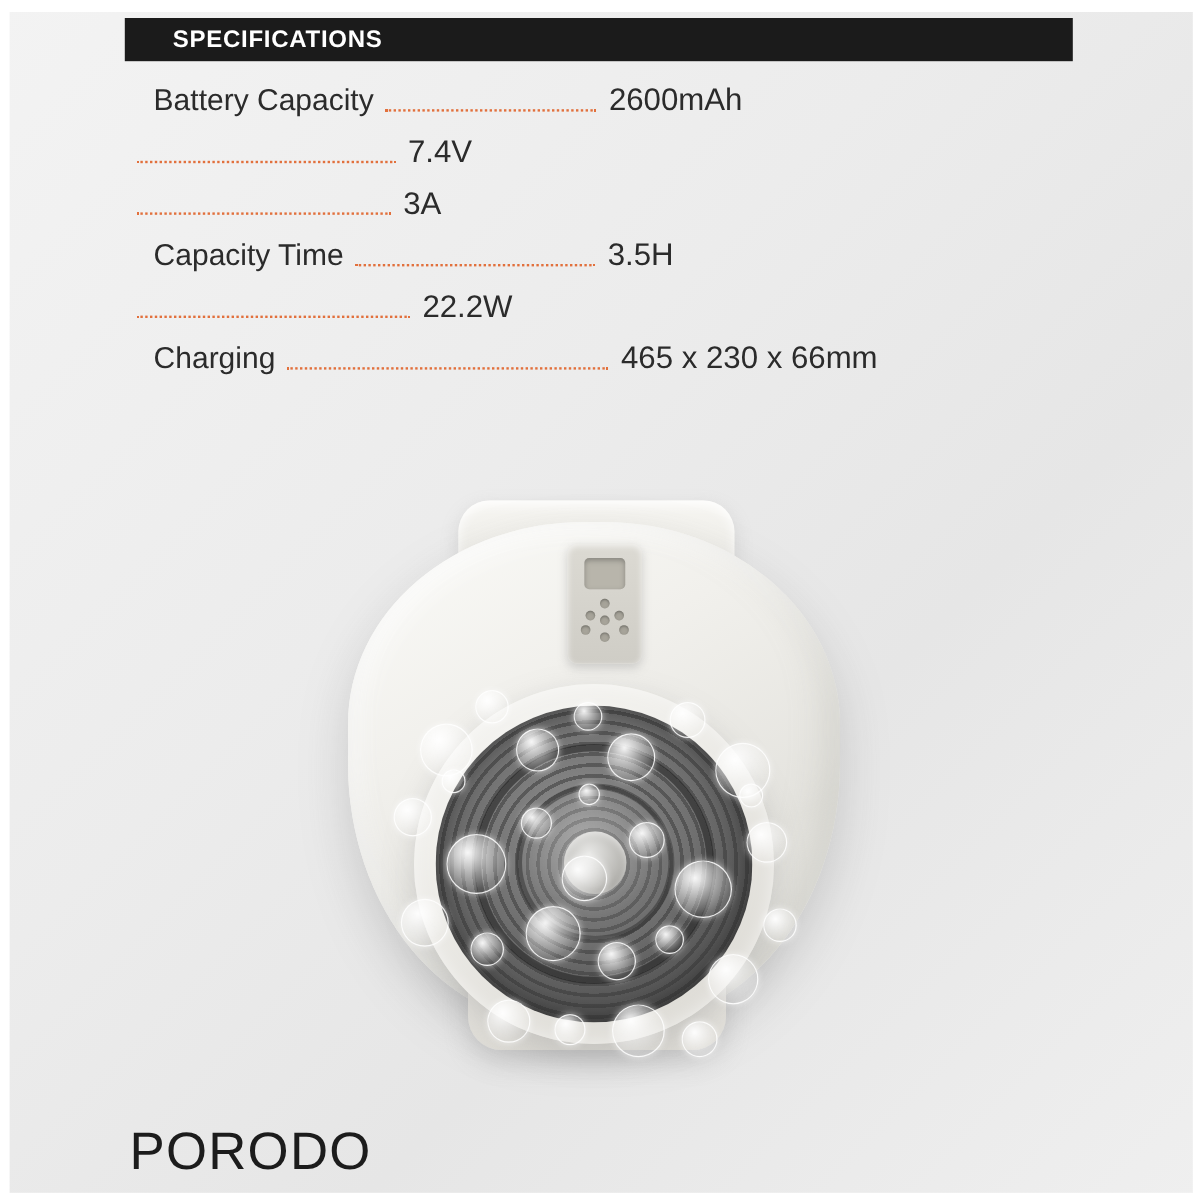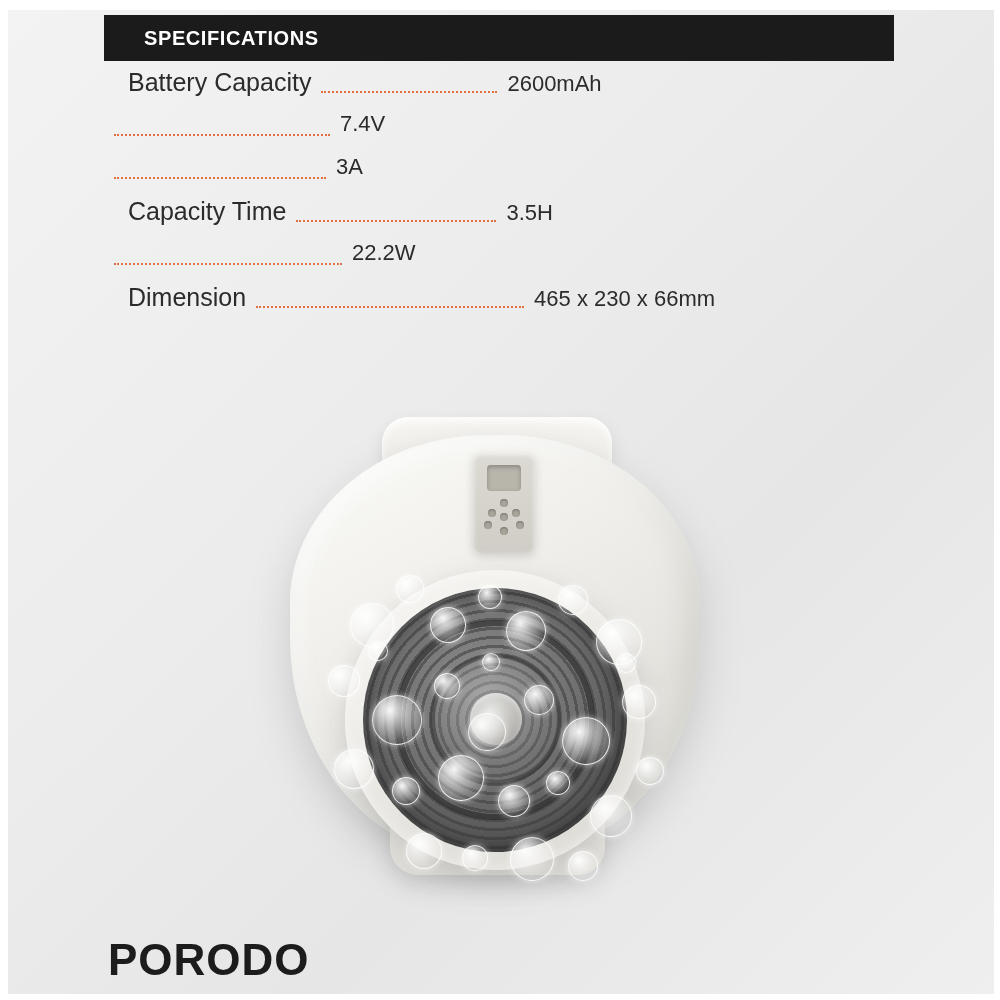--- a/index.html
+++ b/index.html
@@ -44,21 +44,21 @@
     width: 1000px; height: 6px;
     background: #ffffff;
   }
 
   
   .spec-header {
     position: absolute;
     left: 104px;
     top: 15px;
     width: 790px;
-    height: 46px;
+    height: 36px;
     background: #1b1b1b;
     display: flex;
     align-items: center;
   }
   .spec-header-title {
     color: #ffffff;
     font-size: 20px;
     font-weight: bold;
     letter-spacing: 0.6px;
     padding-left: 40px;
@@ -86,21 +86,21 @@
   .spec-dots {
     flex: 0 0 auto;
     margin: 0 10px 0 10px;
     height: 1px;
     align-self: center;
     border-bottom: 2px dotted #e2703c;
     position: relative;
     top: 2px;
   }
   .spec-value {
-    font-size: 22px;
+    font-size: 26px;
     color: #2b2b2b;
     white-space: nowrap;
   }
 
   
   .r0 .spec-dots { width: 176px; }
   .r1 .spec-dots { width: 216px; }
   .r2 .spec-dots { width: 212px; }
   .r3 .spec-dots { width: 200px; }
   .r4 .spec-dots { width: 228px; }
@@ -260,21 +260,21 @@
   }
 
   
   .brand {
     position: absolute;
     left: 108px;
     bottom: 18px;
   }
   .brand-main {
     font-size: 44px;
-    font-weight: bold;
+    font-weight: normal;
     color: #1c1c1c;
     letter-spacing: 1px;
     line-height: 1.0;
   }
   .brand-sub {
     font-size: 40px;
     color: #e2703c;
     letter-spacing: 3px;
     line-height: 1.05;
     margin-top: 2px;
@@ -318,21 +318,21 @@
       <span class="spec-value">3.5H</span>
     </div>
 
     <div class="spec-row r4">
       <span class="spec-dots"></span>
       <span class="spec-value">22.2W</span>
     </div>
 
 
     <div class="spec-row r6">
-      <span class="spec-label">Dimension</span>
+      <span class="spec-label">Charging</span>
       <span class="spec-dots"></span>
       <span class="spec-value">465 x 230 x 66mm</span>
     </div>
 
   </div>
 
   <div class="product-stage">
     <div class="device-handle"></div>
     <div class="device-body"></div>
     <div class="device-foot"></div>

